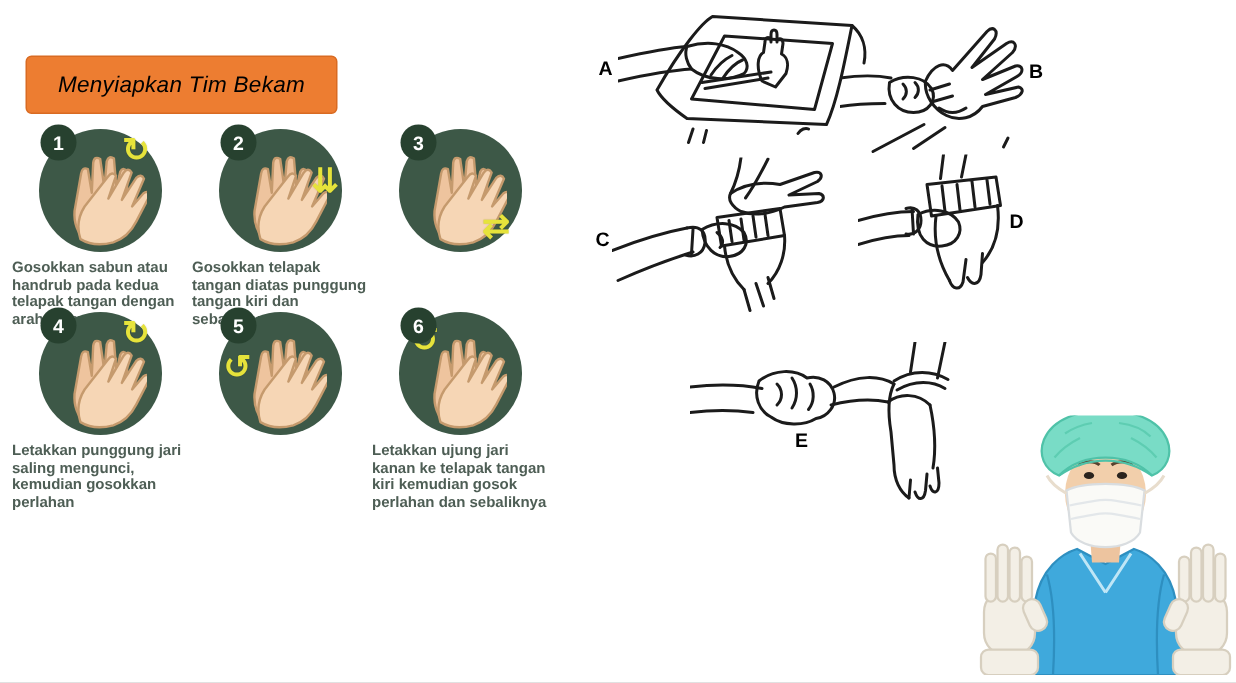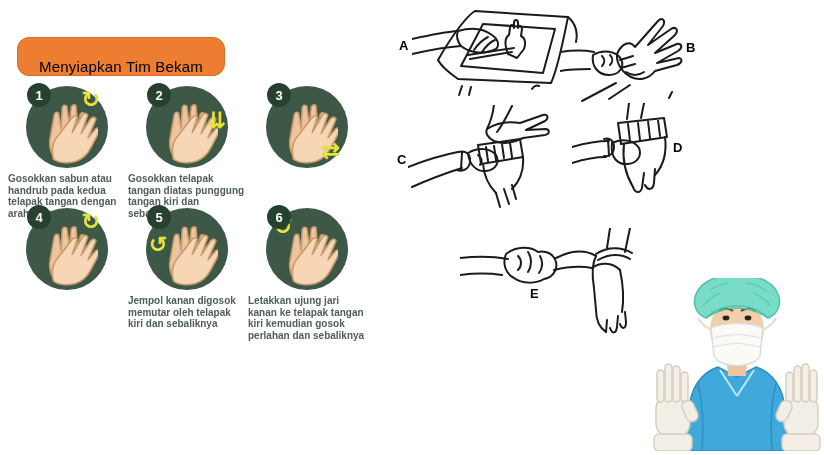--- a/index.html
+++ b/index.html
@@ -4,23 +4,23 @@
 <style>
   html,body{margin:0;padding:0;}
   body{font-family:"Liberation Sans", sans-serif; background:#888;}
   .slide{
     position:relative; width:824px; height:455px; background:#ffffff;
     overflow:hidden; margin:0;
   }
   
   .title-banner{
     position:absolute; left:17px; top:37px; width:206px; height:37px;
-    background:#ED7D31; border:1px solid #d96b22; border-radius:12px;
-    display:flex; align-items:flex-end; justify-content:center;
-    font-size:15px; color:#000; letter-spacing:.2px;
+    background:#ED7D31; border:1px solid #d96b22; border-radius:4px;
+    display:flex; align-items:center; justify-content:center;
+    font-size:15px; color:#000; letter-spacing:.2px;font-style:italic;
   }
   
   .step{position:absolute; width:118px;}
   .s1{left:8px;  top:86px;}
   .s2{left:128px; top:86px;}
   .s3{left:248px; top:86px;}
   .s4{left:8px;  top:208px;}
   .s5{left:128px; top:208px;}
   .s6{left:248px; top:208px;}
   .circle{
@@ -117,31 +117,31 @@
     </div>
 
     <div class="step s4">
       <div class="circle">
         <svg class="hands-svg" width="64" height="64" viewBox="0 0 100 100">
             <use href="#handpair"></use>
           </svg>
         <span class="arrow arrow-tr">↻</span>
         <span class="badge">4</span>
       </div>
+      <div class="caption">Letakkan punggung jari saling mengunci, kemudian gosokkan perlahan</div>
     </div>
 
     <div class="step s5">
       <div class="circle">
         <svg class="hands-svg" width="64" height="64" viewBox="0 0 100 100">
             <use href="#handpair"></use>
           </svg>
         <span class="arrow arrow-l">↺</span>
         <span class="badge">5</span>
       </div>
-      <div class="caption">Jempol kanan digosok memutar oleh telapak kiri dan sebaliknya</div>
     </div>
 
     <div class="step s6">
       <div class="circle">
         <svg class="hands-svg" width="64" height="64" viewBox="0 0 100 100">
             <use href="#handpair"></use>
           </svg>
         <span class="arrow arrow-lt">↺</span>
         <span class="badge">6</span>
       </div>

